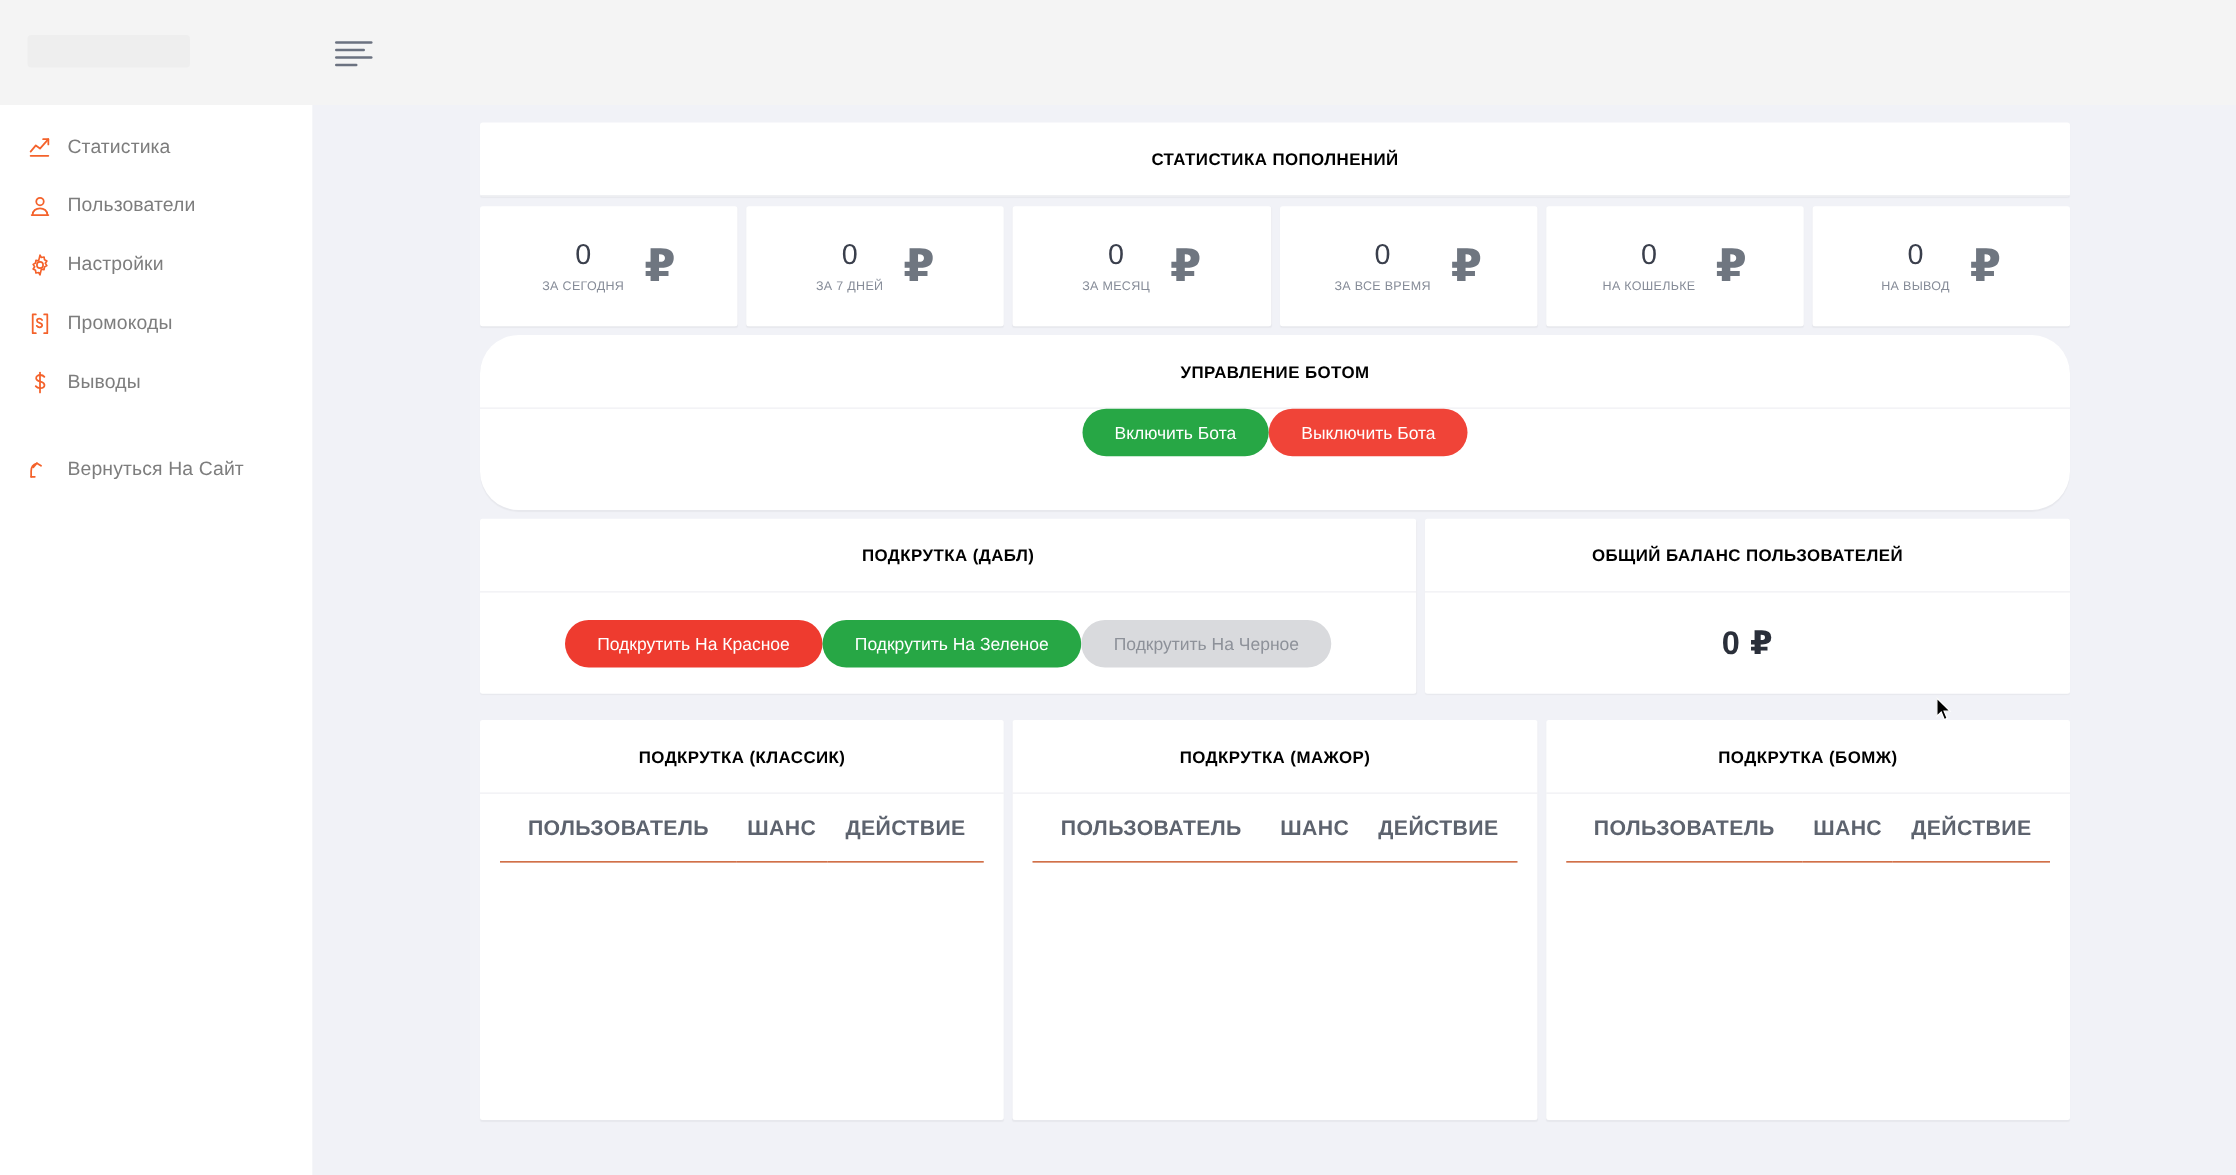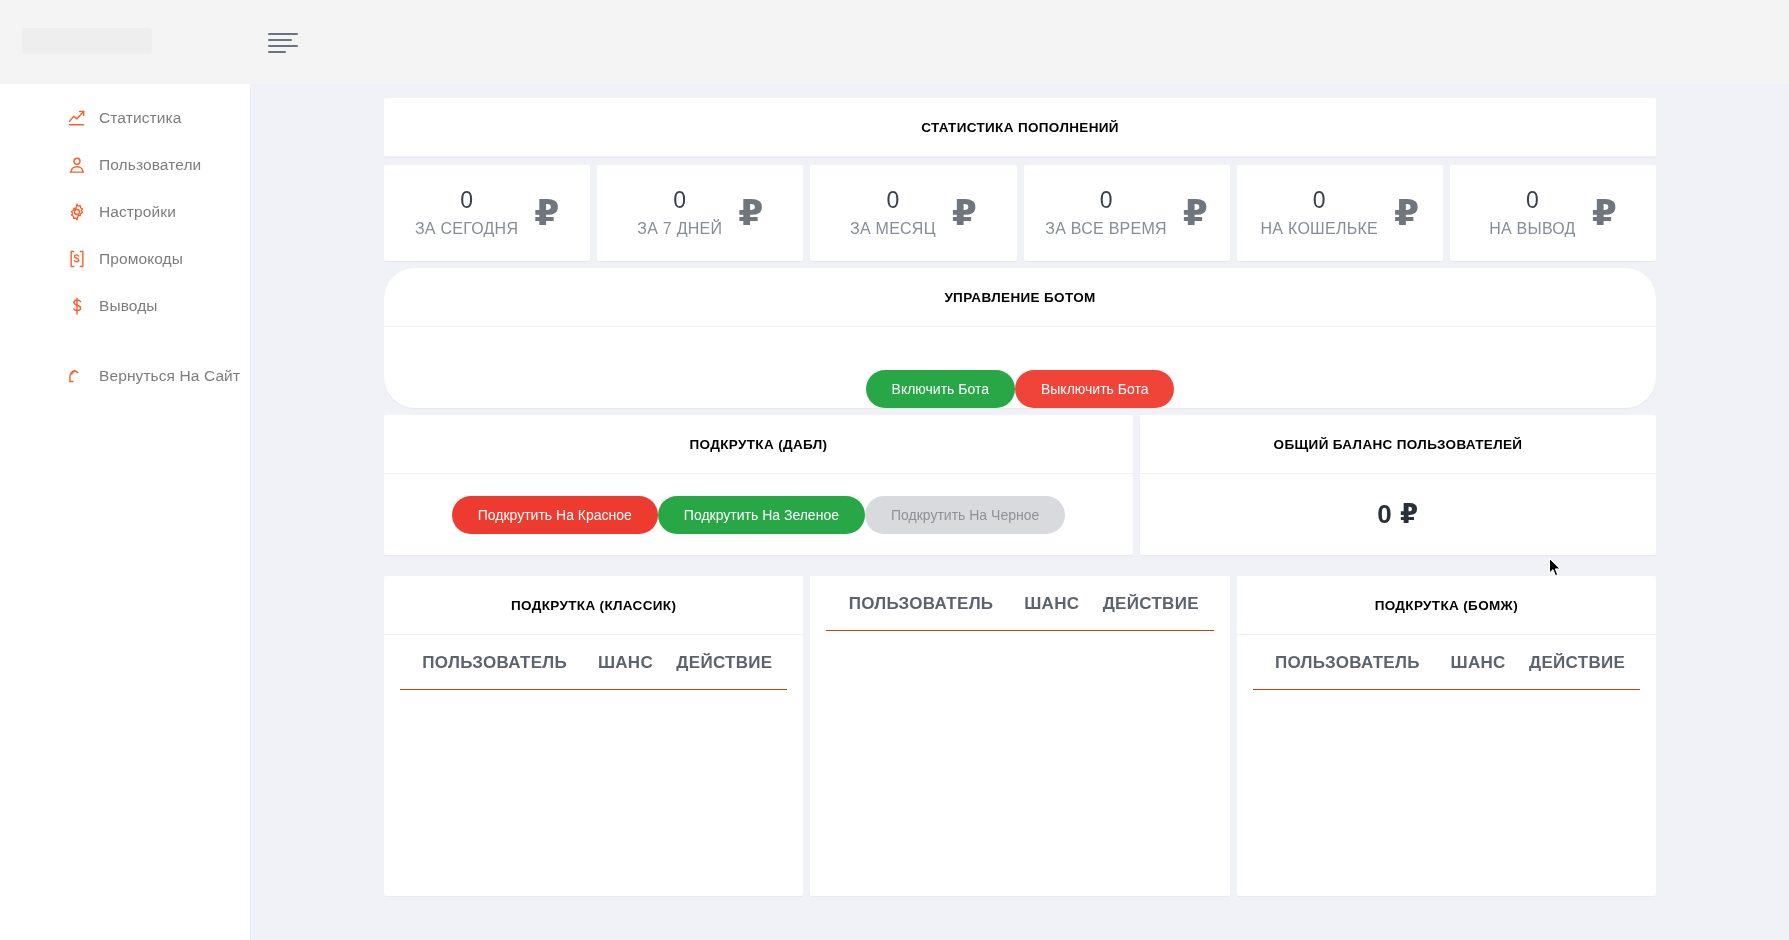--- a/index.html
+++ b/index.html
@@ -41,21 +41,21 @@
   .menu-toggle i:nth-child(3) { width: 30px; }
   .menu-toggle i:nth-child(4) { width: 18px; }
 
   
   .sidebar {
     position: absolute; top: 84px; left: 0;
     width: 251px; height: 856px;
     background: #ffffff;
     border-right: 1px solid #eceef3;
   }
-  .nav { padding-top: 10px; margin-left: 45px; }
+  .nav { padding-top: 10px; }
   .nav-item {
     display: flex; align-items: center;
     height: 47px;
     padding-left: 10px;
     cursor: pointer;
     text-decoration: none;
   }
   .nav-icon {
     width: 44px; min-width: 44px;
     display: flex; align-items: center; justify-content: center;
@@ -116,38 +116,38 @@
   }
   .stat-text { text-align: center; }
   .stat-value {
     font-size: 23px;
     color: #3a3f4c;
     line-height: 1.05;
     font-weight: 400;
   }
   .stat-label {
     margin-top: 8px;
-    font-size: 16px;
+    font-size: 10px;
     color: #868c98;
     letter-spacing: .25px;
     text-transform: uppercase;
     white-space: nowrap;
   }
   .ruble {
     font-size: 36px;
     color: #6f7680;
     font-weight: bold;
     line-height: 1;
   }
 
   
   .bot-panel { margin-top: 7px; border-radius: 31px; }
   .bot-body {
     height: 81px;
-    display: flex; align-items: flex-end; justify-content: center;
+    display: flex; align-items: flex-start; justify-content: center;
   }
   .btn {
     border: none;
     border-radius: 22px;
     color: #fff;
     font-size: 14px;
     cursor: pointer;
     padding: 0 26px;
     height: 38px;
     line-height: 38px;
@@ -401,20 +401,23 @@
                   <th>Шанс</th>
                   <th>Действие</th>
                 </tr>
               </thead>
               <tbody></tbody>
             </table>
           </div>
         </div>
 
         <div class="panel table-panel">
+          <div class="panel-head">
+            <span class="panel-title">Подкрутка (Мажор)</span>
+          </div>
           <div class="tbl-wrap">
             <table class="tbl">
               <thead>
                 <tr>
                   <th>Пользователь</th>
                   <th>Шанс</th>
                   <th>Действие</th>
                 </tr>
               </thead>
               <tbody></tbody>

